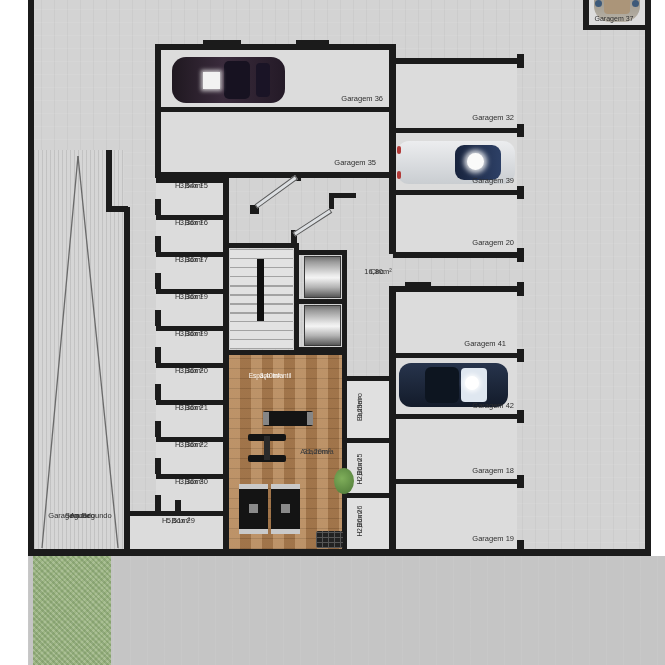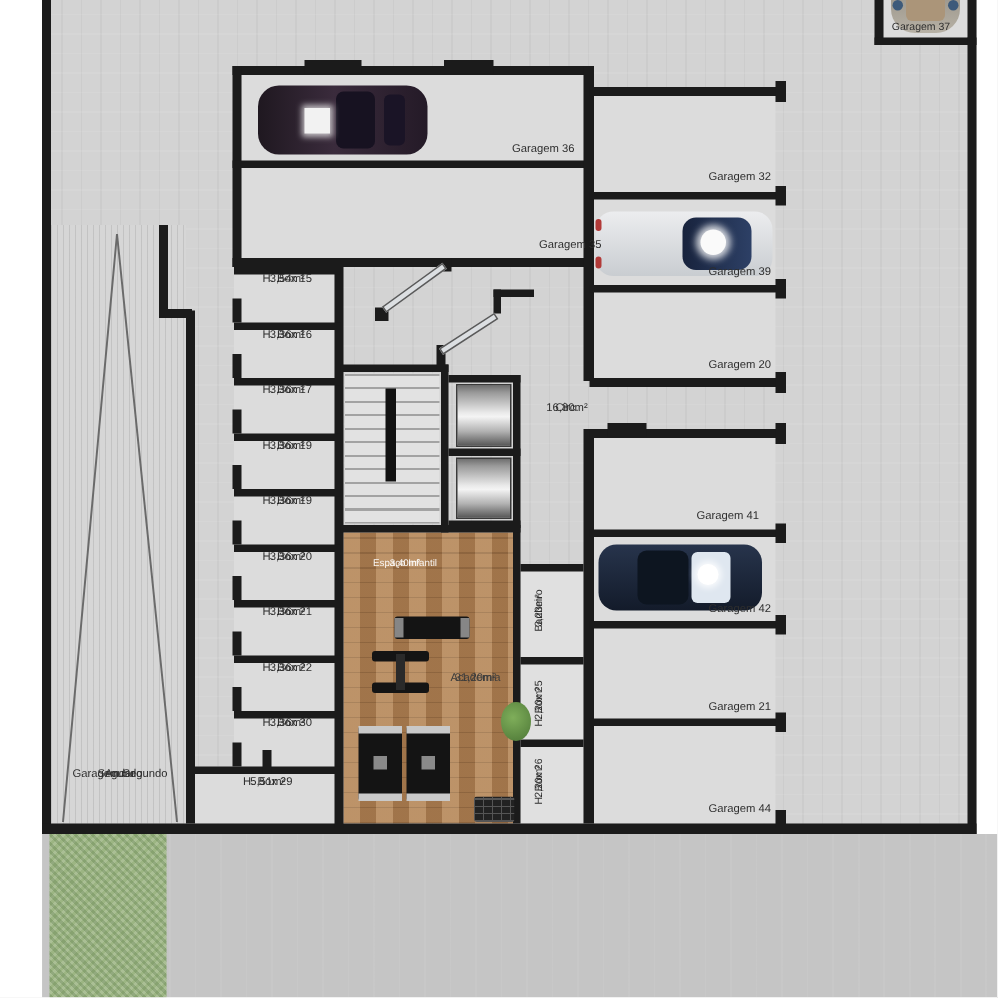--- a/index.html
+++ b/index.html
@@ -225,30 +225,30 @@
   </div>
   <div class="blk" style="left:271px;top:484px;width:29px;height:50px">
     <div style="left:0;top:0;width:29px;height:5px;background:#c9c9c9"></div>
     <div style="left:0;top:45px;width:29px;height:5px;background:#c9c9c9"></div>
     <div style="left:10px;top:20px;width:9px;height:9px;background:#8a8a8a"></div>
   </div>
   <div class="plant" style="left:334px;top:468px;width:20px;height:26px;background:radial-gradient(circle at 40% 40%,#7fae5a,#4c7636)"></div>
   <div class="blk" style="left:316px;top:531px;width:27px;height:17px;background:#222;
        background-image:repeating-linear-gradient(90deg,#555 0 1px,transparent 1px 6px),repeating-linear-gradient(0deg,#555 0 1px,transparent 1px 5px)"></div>
 
-  <div class="lb right" style="left:339px;top:158px;width:62px">Garagem 35</div>
+  <div class="lb right" style="left:314px;top:158px;width:62px">Garagem 35</div>
   <div class="lb right" style="left:321px;top:94px;width:62px">Garagem 36</div>
   <div class="lb center" style="left:583px;top:14px;width:62px;font-size:7px">Garagem 37</div>
   <div class="lb right" style="left:452px;top:113px;width:62px">Garagem 32</div>
   <div class="lb right" style="left:452px;top:176px;width:62px">Garagem 39</div>
   <div class="lb right" style="left:452px;top:238px;width:62px">Garagem 20</div>
   <div class="lb right" style="left:444px;top:339px;width:62px">Garagem 41</div>
   <div class="lb right" style="left:452px;top:401px;width:62px">Garagem 42</div>
-  <div class="lb right" style="left:452px;top:466px;width:62px">Garagem 21</div>
-  <div class="lb right" style="left:452px;top:534px;width:62px">Garagem 44</div>
+  <div class="lb right" style="left:452px;top:466px;width:62px">Garagem 18</div>
+  <div class="lb right" style="left:452px;top:534px;width:62px">Garagem 19</div>
 
   <div class="stack" style="left:158px;top:182px;width:67px">
     <span>H. Box 15</span>
     <span>3,54m²</span>
   </div>
   <div class="stack" style="left:158px;top:219px;width:67px">
     <span>H. Box 16</span>
     <span>3,36m²</span>
   </div>
   <div class="stack" style="left:158px;top:256px;width:67px">

